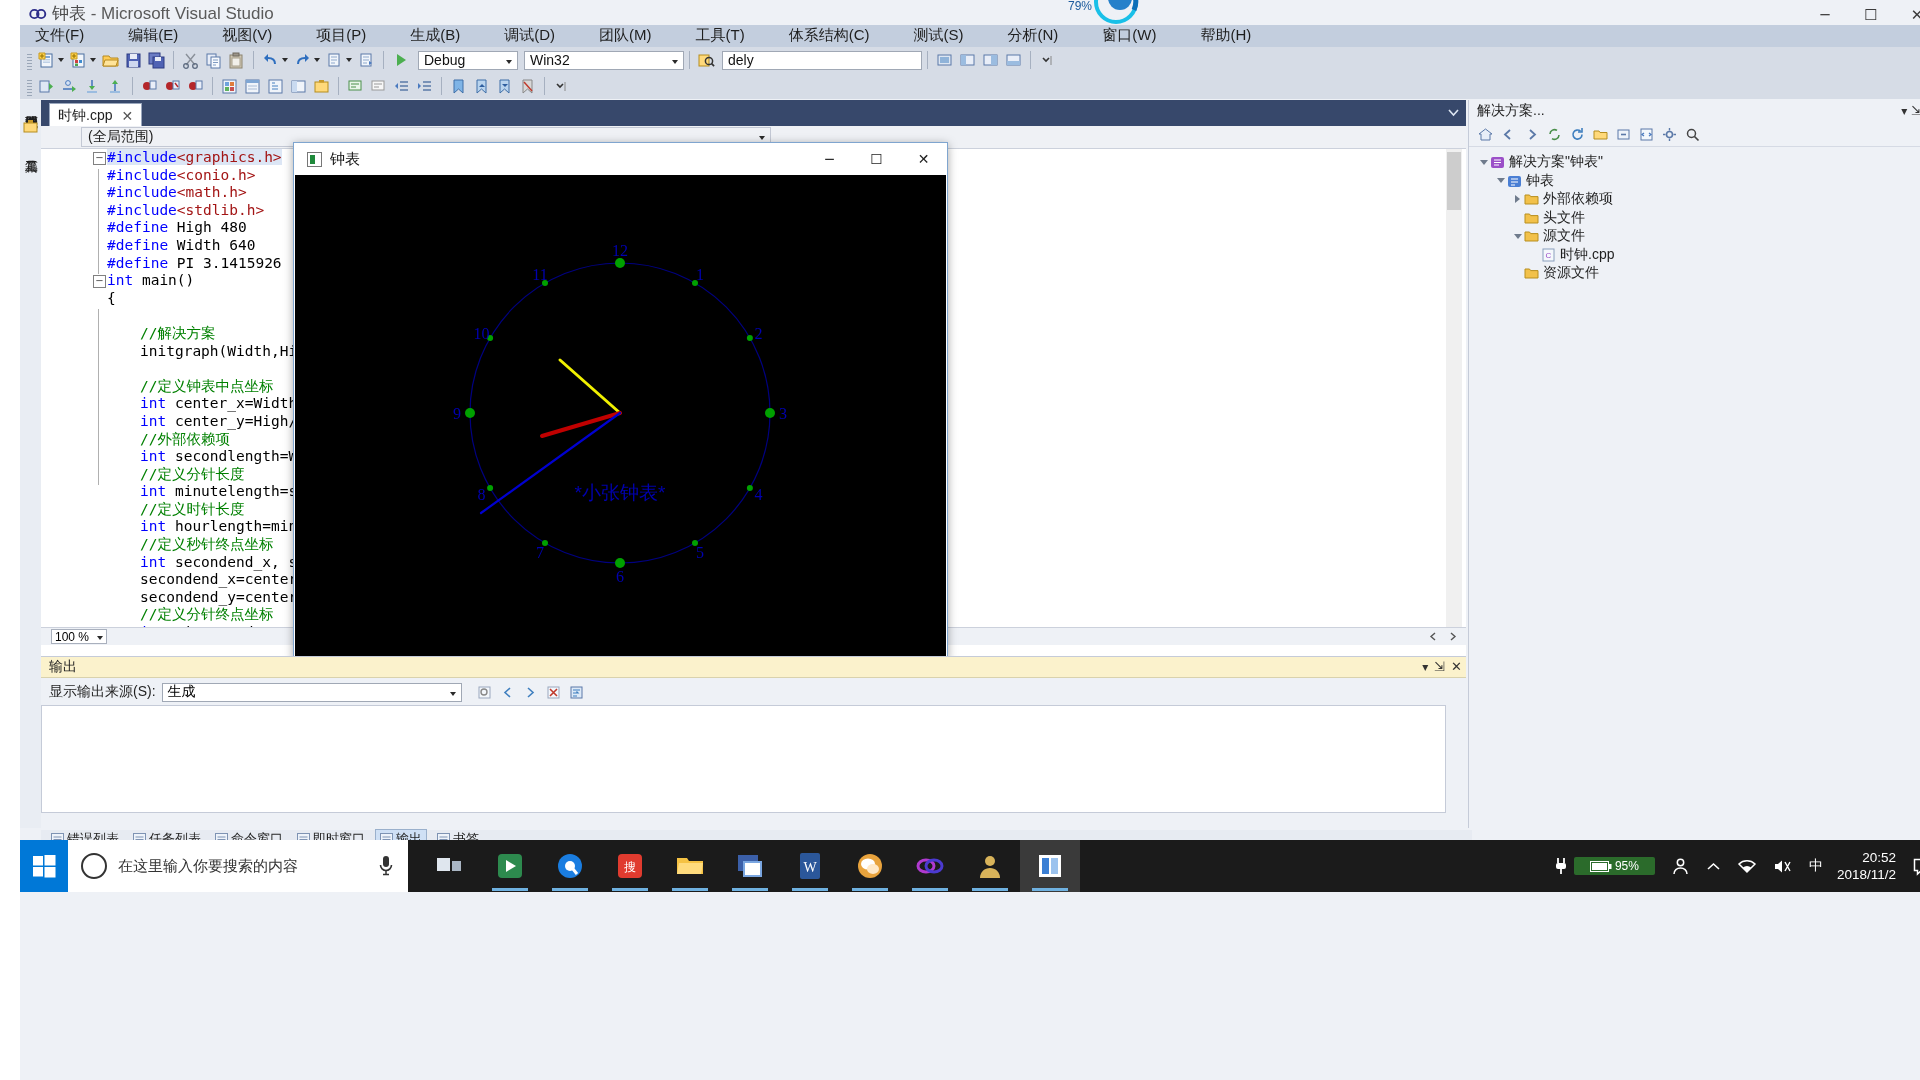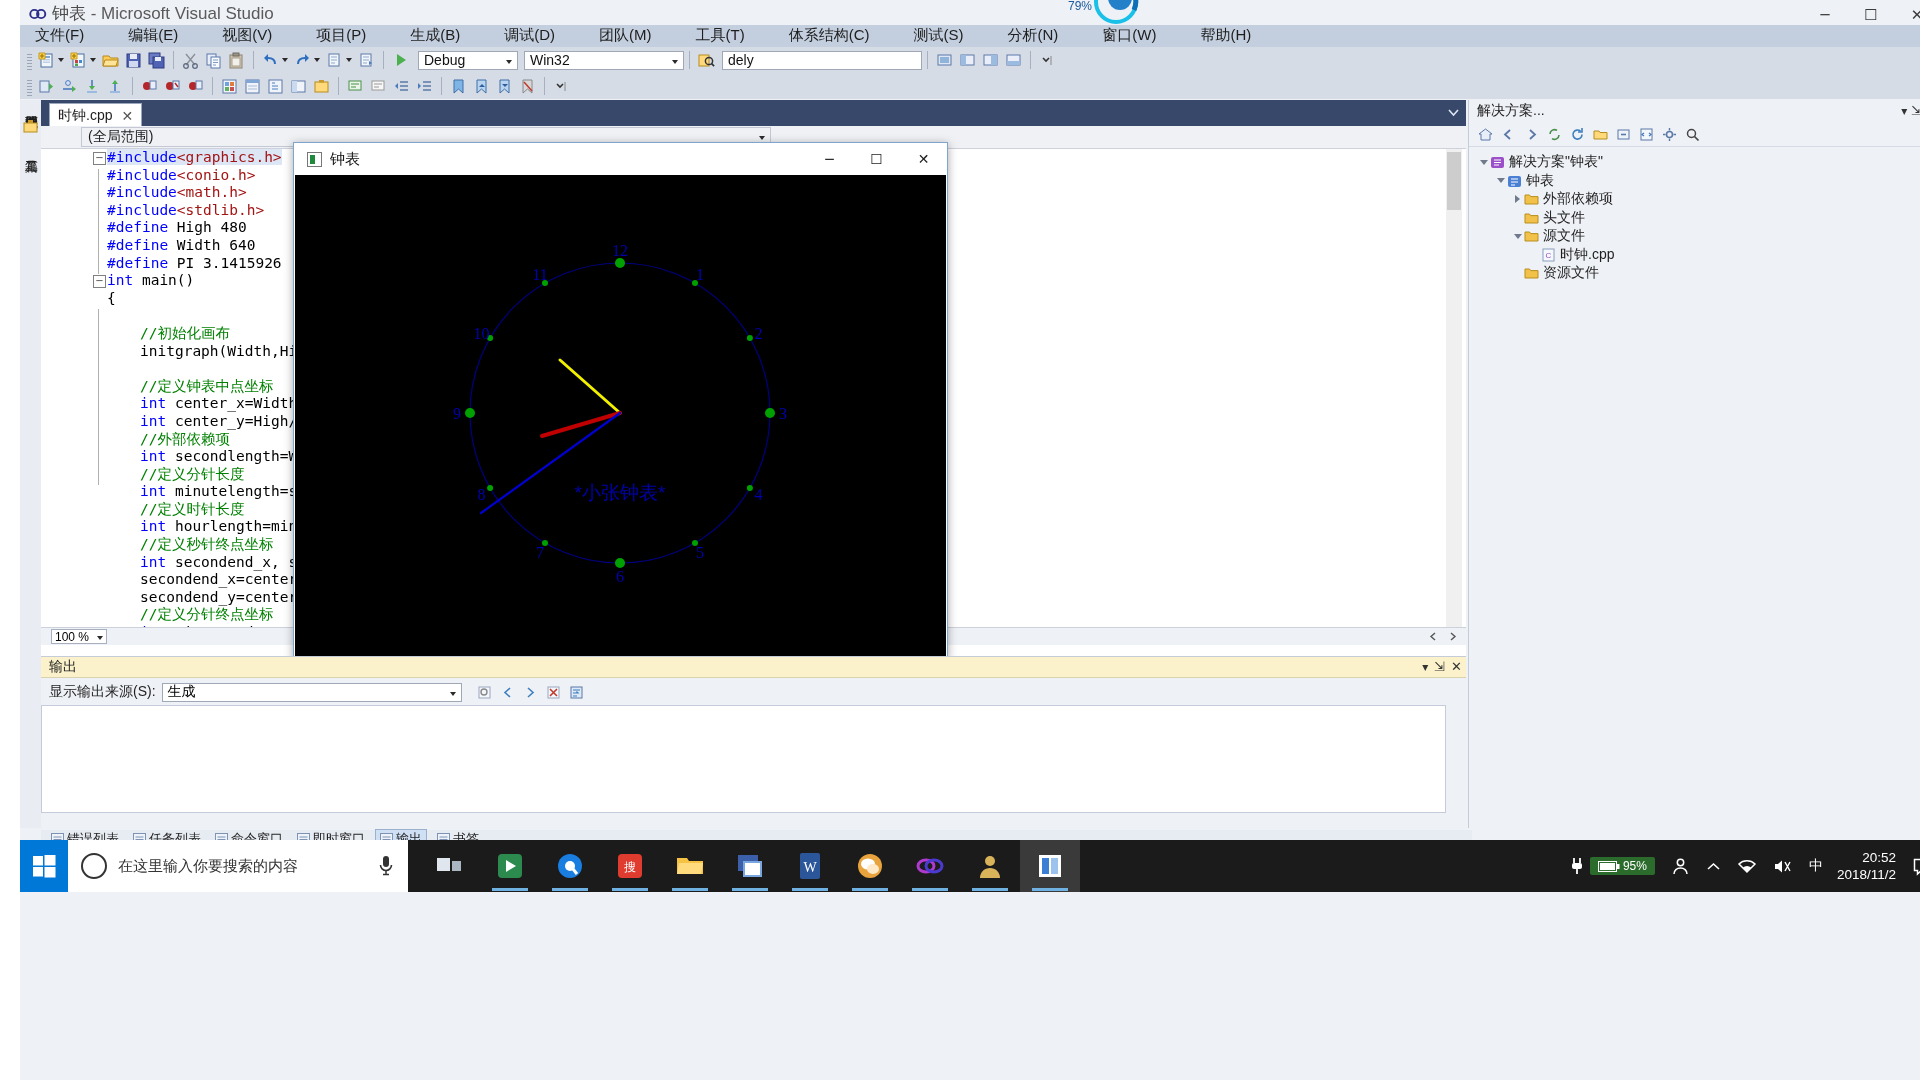--- a/index.html
+++ b/index.html
@@ -157,21 +157,21 @@
              display:flex;align-items:center;}
   .s-circle{width:22px;height:22px;border:2px solid #333;border-radius:50%;margin-left:13px;flex:none;}
   .s-text{margin-left:11px;font-size:15px;color:#333;}
   .s-mic{position:absolute;right:14px;top:15px;}
   .tasks{position:absolute;left:400px;top:0;height:52px;display:flex;align-items:center;gap:0;}
   .tkbtn{width:60px;height:52px;display:flex;align-items:center;justify-content:center;position:relative;}
   .tkbtn .uline{position:absolute;bottom:1px;left:12px;width:36px;height:3px;background:#6fb1e0;}
   .tkbtn.active{background:#3a3a3a;}
   .tray{position:absolute;right:0;top:0;height:52px;display:flex;align-items:center;}
   .tray-item{padding:0 8px;display:flex;align-items:center;color:#fff;font-size:13px;height:52px;}
-  .batt{display:flex;align-items:center;background:#2b6b2b;padding:2px 8px;border-radius:2px;}
+  .batt{display:flex;align-items:center;background:#2b6b2b;padding:2px 16px;border-radius:2px;}
   .clockblk{display:flex;flex-direction:column;align-items:flex-end;justify-content:center;
             color:#ffffff;font-size:13.5px;line-height:17px;padding:0 10px 0 6px;height:52px;}
   .notif{width:34px;height:52px;display:flex;align-items:center;justify-content:center;position:relative;}
   .notif .cnt{position:absolute;right:2px;bottom:8px;background:#d13438;color:#fff;font-size:10px;
               border-radius:2px;padding:0 3px;}
   .showdesk{position:absolute;right:0;top:0;width:8px;height:52px;border-left:1px solid #555;}
 </style>
 </head>
 <body>
 
@@ -549,21 +549,21 @@
       <div class="cline" style="padding-left: 66px;"><span class="pp">#include</span><span class="str">&lt;conio.h&gt;</span></div>
       <div class="cline" style="padding-left: 66px;"><span class="pp">#include</span><span class="str">&lt;math.h&gt;</span></div>
       <div class="cline" style="padding-left: 66px;"><span class="pp">#include</span><span class="str">&lt;stdlib.h&gt;</span></div>
       <div class="cline" style="padding-left: 66px;"><span class="pp">#define</span><span class="pl"> High 480</span></div>
       <div class="cline" style="padding-left: 66px;"><span class="pp">#define</span><span class="pl"> Width 640</span></div>
       <div class="cline" style="padding-left: 66px;"><span class="pp">#define</span><span class="pl"> PI 3.1415926</span></div>
       <div class="cline" style="padding-left: 66px;"><span class="kw">int</span><span class="pl"> main()</span></div>
       <div class="gutterline" style="top: 126.2px;">−</div>
       <div class="cline" style="padding-left: 66px;"><span class="pl">{</span></div>
       <div class="cline" style="padding-left: 66px;"></div>
-      <div class="cline" style="padding-left: 99px;"><span class="cm">//初始化画布</span></div>
+      <div class="cline" style="padding-left: 99px;"><span class="cm">//解决方案</span></div>
       <div class="cline" style="padding-left: 99px;"><span class="pl">initgraph(Width,High);</span></div>
       <div class="cline" style="padding-left: 66px;"></div>
       <div class="cline" style="padding-left: 99px;"><span class="cm">//定义钟表中点坐标</span></div>
       <div class="cline" style="padding-left: 99px;"><span class="kw">int</span><span class="pl"> center_x=Width/2;</span></div>
       <div class="cline" style="padding-left: 99px;"><span class="kw">int</span><span class="pl"> center_y=High/2;</span></div>
       <div class="cline" style="padding-left: 99px;"><span class="cm">//外部依赖项</span></div>
       <div class="cline" style="padding-left: 99px;"><span class="kw">int</span><span class="pl"> secondlength=Width/5</span></div>
       <div class="cline" style="padding-left: 99px;"><span class="cm">//定义分针长度</span></div>
       <div class="cline" style="padding-left: 99px;"><span class="kw">int</span><span class="pl"> minutelength=second1</span></div>
       <div class="cline" style="padding-left: 99px;"><span class="cm">//定义时针长度</span></div>

